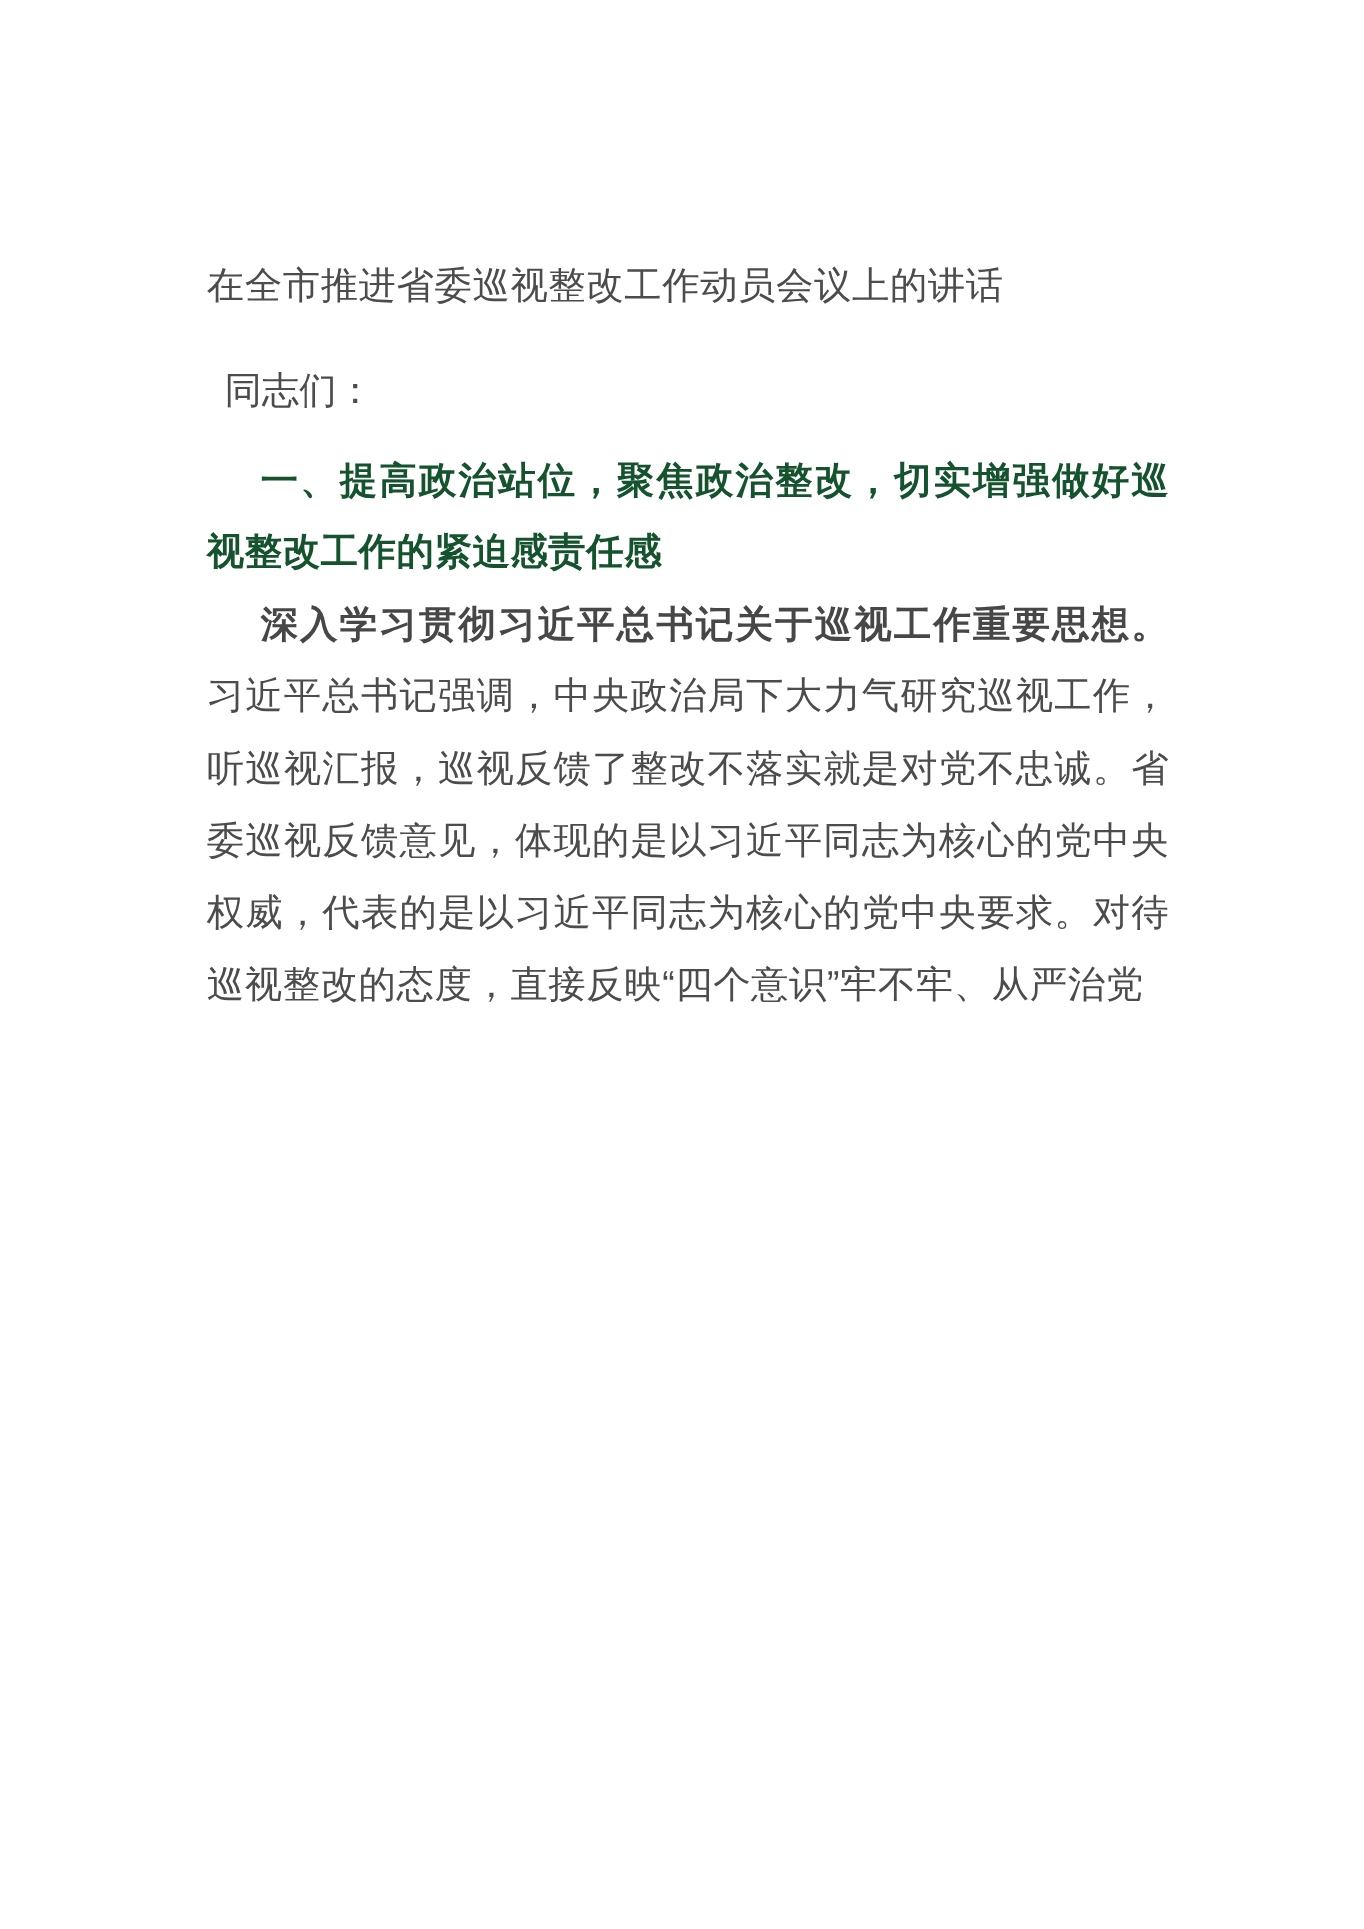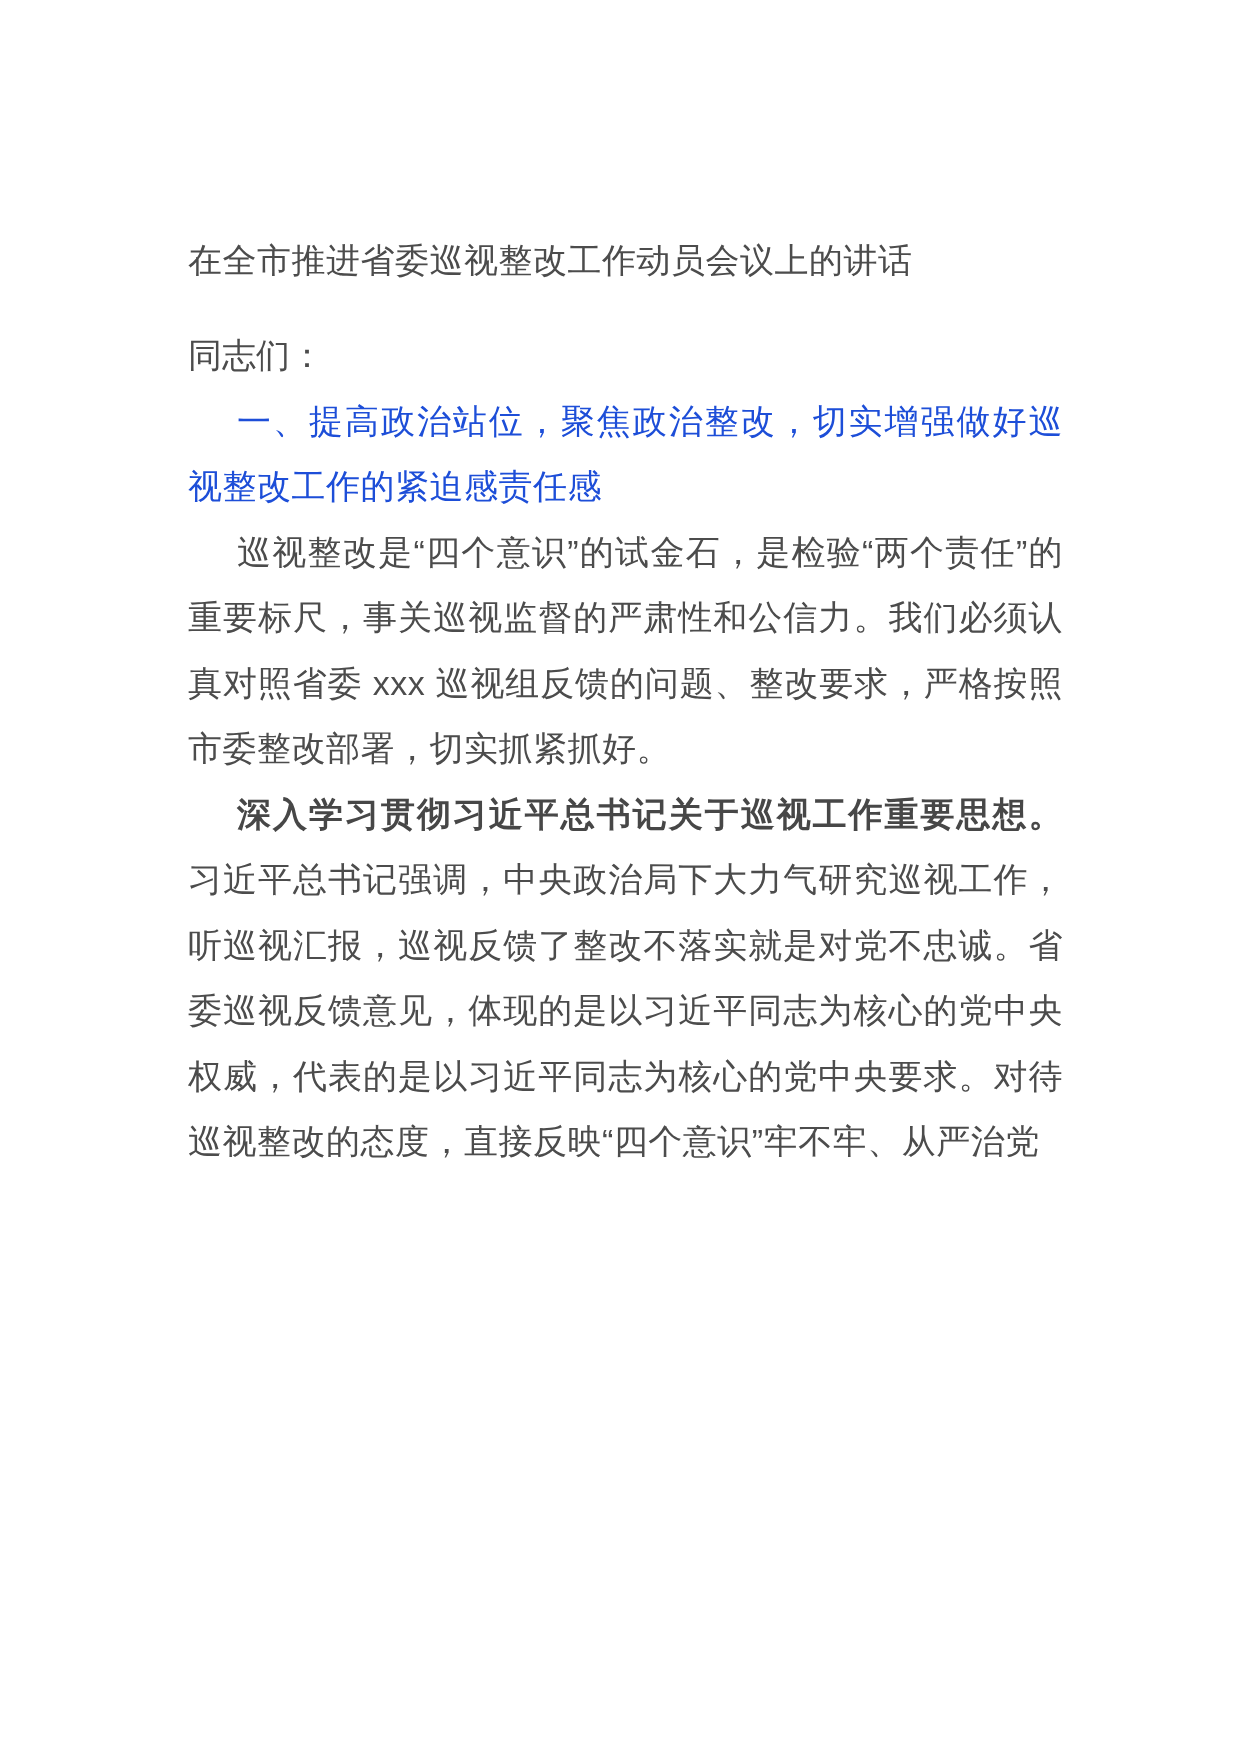--- a/index.html
+++ b/index.html
@@ -20,51 +20,50 @@
   }
   .doc-title {
     margin: 0 0 30px 0;
     font-size: 34px;
     font-weight: 400;
     line-height: 65px;
     text-align: left;
     letter-spacing: 0.5px;
   }
   .salutation {
-    margin: 0;
+    margin: 16px;
     font-size: 34px;
     line-height: 65.5px;
     text-indent: 0;
   }
   .para {
     margin: 0;
     font-size: 34px;
     line-height: 65.5px;
     text-indent: 49px;
     text-align: justify;
     text-justify: inter-ideograph;
     letter-spacing: 0.5px;
     word-break: break-all;
   }
   .para.heading {
-    font-weight: 400;
-    color: #1d4ed8;
+    font-weight: 700;
+    color: #14532d;
   }
   .bold-lead {
     font-weight: 700;
     color: #474747;
   }
 </style>
 </head>
 <body>
 
 <div class="page">
   <h1 class="doc-title">在全市推进省委巡视整改工作动员会议上的讲话</h1>
 
   <p class="salutation">同志们：</p>
 
 
   <p class="para heading">一、提高政治站位，聚焦政治整改，切实增强做好巡视整改工作的紧迫感责任感</p>
 
-  <p class="para">巡视整改是“四个意识”的试金石，是检验“两个责任”的重要标尺，事关巡视监督的严肃性和公信力。我们必须认真对照省委 xxx 巡视组反馈的问题、整改要求，严格按照市委整改部署，切实抓紧抓好。</p>
 
   <p class="para"><span class="bold-lead">深入学习贯彻习近平总书记关于巡视工作重要思想。</span><span>习近平总书记强调，中央政治局下大力气研究巡视工作，听巡视汇报，巡视反馈了整改不落实就是对党不忠诚。省委巡视反馈意见，体现的是以习近平同志为核心的党中央权威，代表的是以习近平同志为核心的党中央要求。对待巡视整改的态度，直接反映“四个意识”牢不牢、从严治党</span></p>
 </div>
 
 </body></html>

